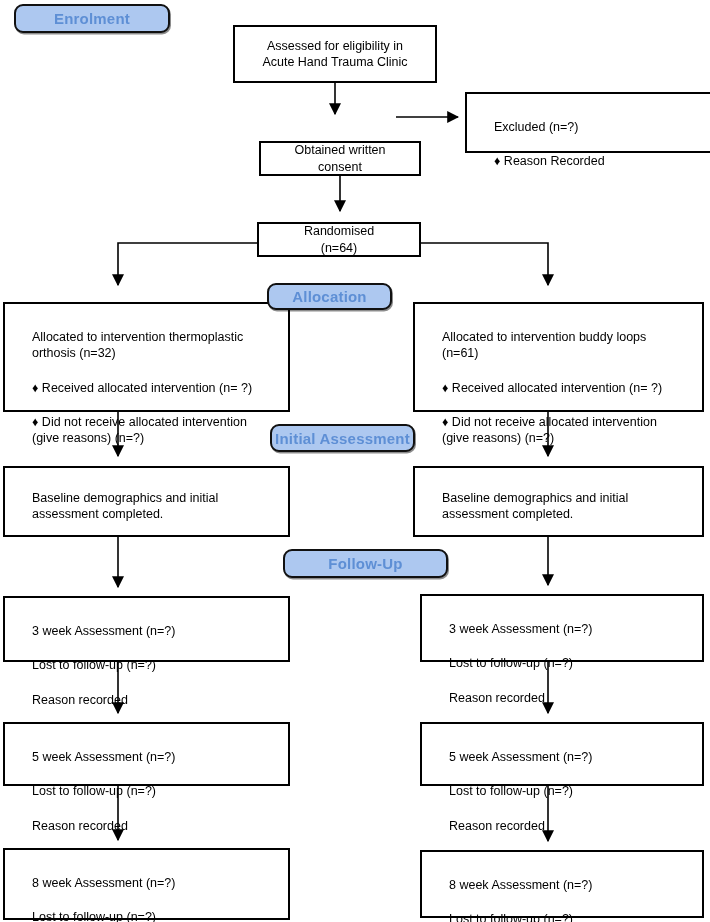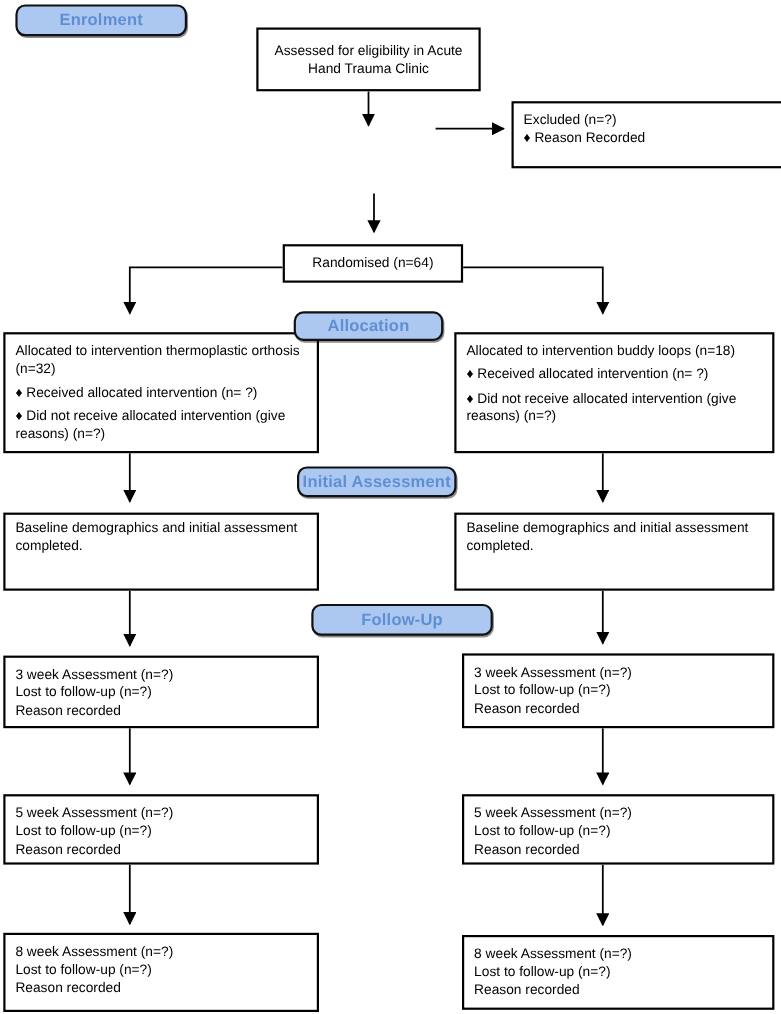--- a/index.html
+++ b/index.html
@@ -22,21 +22,21 @@
     line-height:1.3;
     z-index:2;
   }
   .box.centered{
     display:flex;align-items:center;justify-content:center;
     text-align:center;
     padding:2px 8px;
   }
   .box.lefttext{padding:7px 12px 6px 9px;}
   .box.vcenter{display:flex;flex-direction:column;justify-content:flex-start;padding:4px 14px 4px 9px;}
-  .box .line{margin:0;}
+  .box .line{margin:18px;}
   .box .bullet{margin-top:5px;}
   .stage-label{
     position:absolute;
     background:#adc8f0;
     border:2px solid #111111;
     border-radius:9px;
     box-shadow:1px 1.5px 0 rgba(0,0,0,0.45);
     color:#5e8fd5;
     font-weight:bold;
     font-size:15px;
@@ -75,48 +75,51 @@
 
     <line x1="118" y1="662" x2="118" y2="713" stroke="#000" stroke-width="1.6" marker-end="url(#ah)"></line>
     <line x1="548" y1="662" x2="548" y2="713" stroke="#000" stroke-width="1.6" marker-end="url(#ah)"></line>
 
     <line x1="118" y1="786" x2="118" y2="840" stroke="#000" stroke-width="1.6" marker-end="url(#ah)"></line>
     <line x1="548" y1="786" x2="548" y2="841" stroke="#000" stroke-width="1.6" marker-end="url(#ah)"></line>
   </svg>
 
   <div class="stage-label" style="left:14px;top:4px;width:156px;height:29px">Enrolment</div>
 
-  <div class="stage-label" style="left:267px;top:283px;width:136px;height:27px">Allocation</div>
+  <div class="stage-label" style="left:267px;top:283px;width:125px;height:27px">Allocation</div>
 
   <div class="stage-label" style="left:270px;top:424px;width:145px;height:28px">Initial Assessment</div>
 
   <div class="stage-label" style="left:283px;top:549px;width:165px;height:29px">Follow-Up</div>
 
   <div class="box centered" style="left:233px;top:25px;width:204px;height:58px">
     <div class="line">Assessed for eligibility in Acute Hand Trauma Clinic</div>
   </div>
 
   <div class="box lefttext" style="left:465px;top:92px;width:271px;height:61px">
     <div class="line">Excluded (n=?)</div>
     <div class="line">♦  Reason Recorded</div>
   </div>
 
+  <div class="box centered" style="left:259px;top:141px;width:162px;height:35px">
+    <div class="line">Obtained written consent</div>
+  </div>
 
   <div class="box centered" style="left:257px;top:222px;width:164px;height:35px">
     <div class="line">Randomised (n=64)</div>
   </div>
 
   <div class="box lefttext" style="left:3px;top:302px;width:287px;height:110px">
     <div class="line">Allocated to intervention thermoplastic orthosis (n=32)</div>
     <div class="line bullet">♦ Received allocated intervention (n= ?)</div>
     <div class="line bullet">♦ Did not receive allocated intervention (give reasons) (n=?)</div>
   </div>
 
   <div class="box lefttext" style="left:413px;top:302px;width:291px;height:110px">
-    <div class="line">Allocated to intervention buddy loops (n=18)</div>
+    <div class="line">Allocated to intervention buddy loops (n=61)</div>
     <div class="line bullet">♦ Received allocated intervention (n= ?)</div>
     <div class="line bullet">♦ Did not receive allocated intervention (give reasons) (n=?)</div>
   </div>
 
   <div class="box vcenter" style="left:3px;top:466px;width:287px;height:71px">
     <div class="line">Baseline demographics and initial assessment completed.</div>
   </div>
 
   <div class="box vcenter" style="left:413px;top:466px;width:291px;height:71px">
     <div class="line">Baseline demographics and initial assessment completed.</div>

